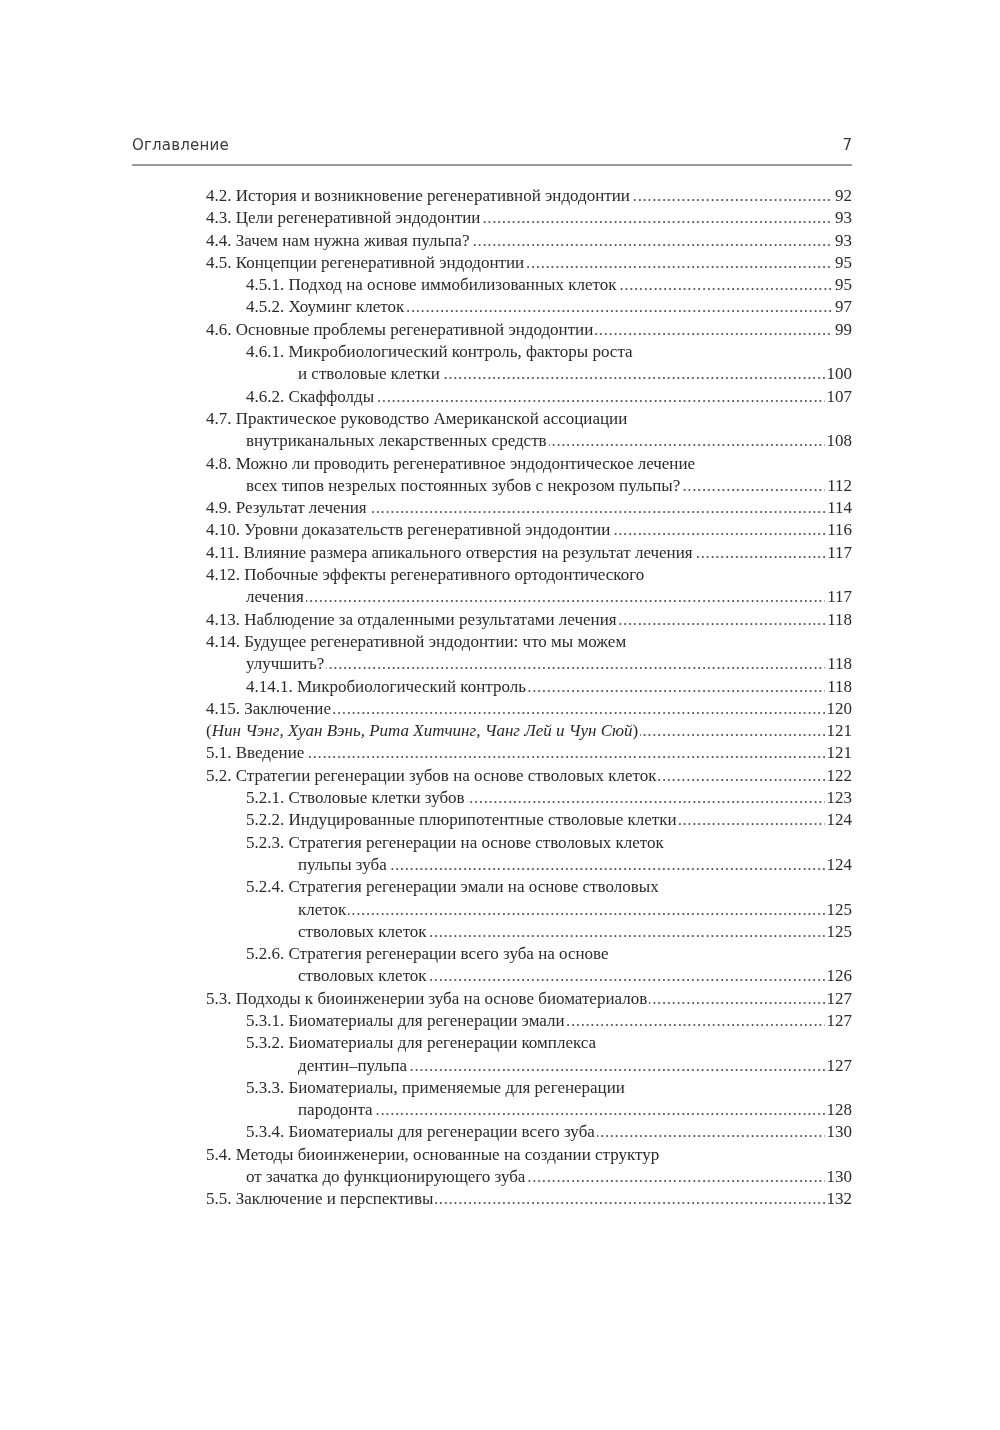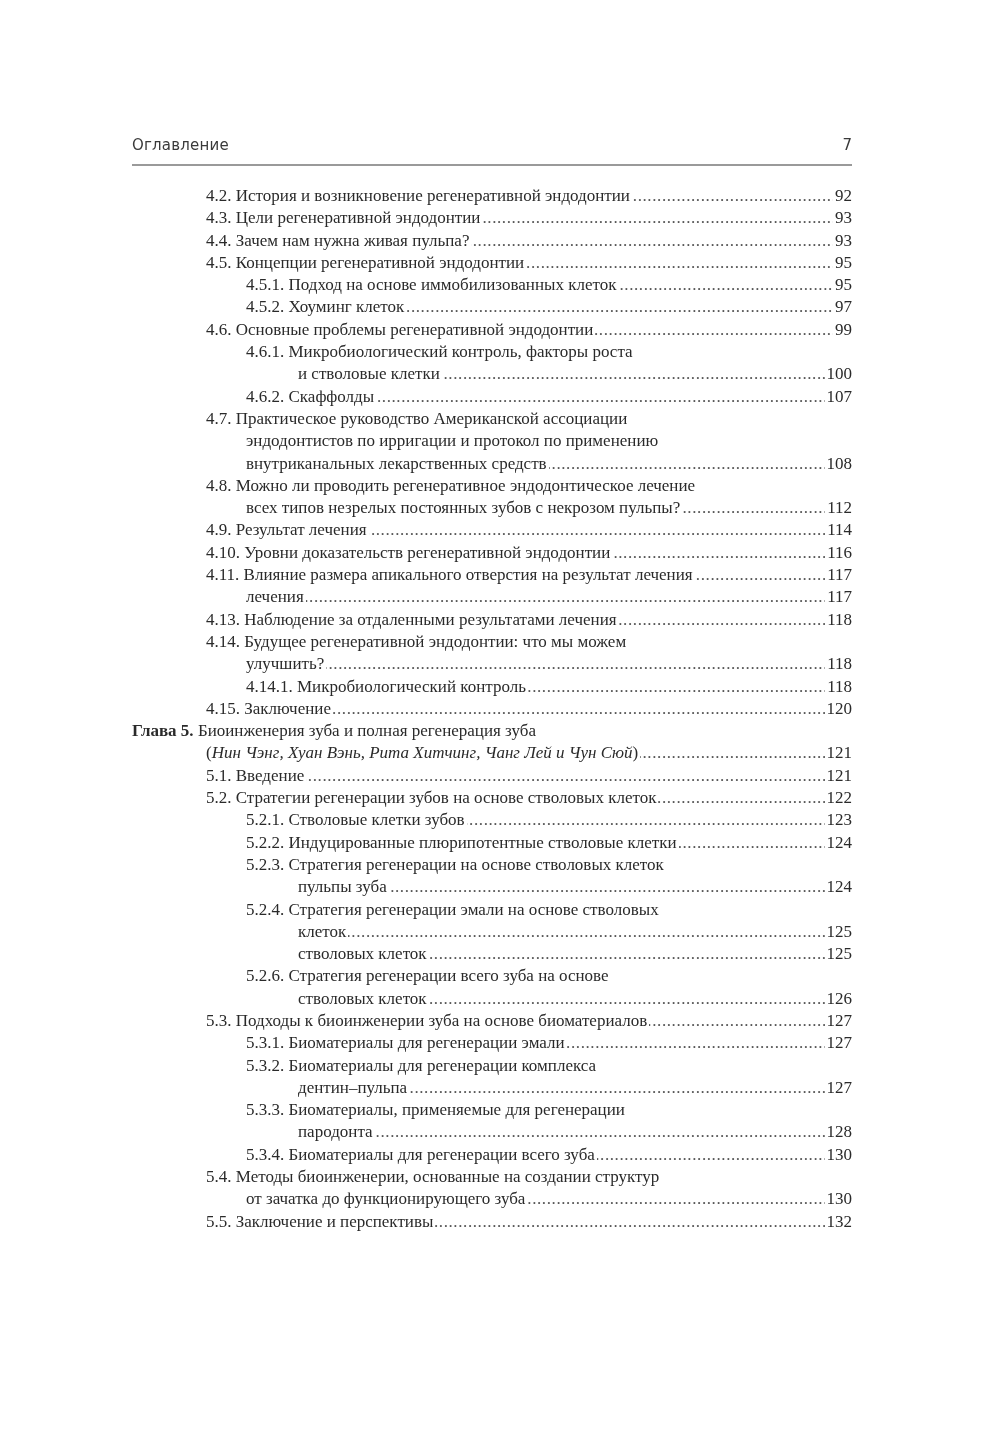--- a/index.html
+++ b/index.html
@@ -85,23 +85,20 @@
         </div>
         <div class="line">
           <span class="txt" style="left: 246px;">4.6.2. Скаффолды</span>
           <span class="dots" style="left: 246px;"></span>
           <span class="pg">107</span>
         </div>
         <div class="line">
           <span class="txt" style="left: 206px;">4.7. Практическое руководство Американской ассоциации</span>
         </div>
         <div class="line">
-          <span class="txt" style="left: 246px;">эндодонтистов по ирригации и протокол по применению</span>
-        </div>
-        <div class="line">
           <span class="txt" style="left: 246px;">внутриканальных лекарственных средств</span>
           <span class="dots" style="left: 246px;"></span>
           <span class="pg">108</span>
         </div>
         <div class="line">
           <span class="txt" style="left: 206px;">4.8. Можно ли проводить регенеративное эндодонтическое лечение</span>
         </div>
         <div class="line">
           <span class="txt" style="left: 246px;">всех типов незрелых постоянных зубов с некрозом пульпы?</span>
           <span class="dots" style="left: 246px;"></span>
@@ -116,20 +113,23 @@
           <span class="txt" style="left: 206px;">4.10. Уровни доказательств регенеративной эндодонтии</span>
           <span class="dots" style="left: 206px;"></span>
           <span class="pg">116</span>
         </div>
         <div class="line">
           <span class="txt" style="left: 206px;">4.11. Влияние размера апикального отверстия на результат лечения</span>
           <span class="dots" style="left: 206px;"></span>
           <span class="pg">117</span>
         </div>
         <div class="line">
+          <span class="txt" style="left: 206px;">4.12. Побочные эффекты регенеративного ортодонтического</span>
+        </div>
+        <div class="line">
           <span class="txt" style="left: 246px;">лечения</span>
           <span class="dots" style="left: 246px;"></span>
           <span class="pg">117</span>
         </div>
         <div class="line">
           <span class="txt" style="left: 206px;">4.13. Наблюдение за отдаленными результатами лечения</span>
           <span class="dots" style="left: 206px;"></span>
           <span class="pg">118</span>
         </div>
         <div class="line">
@@ -145,26 +145,20 @@
           <span class="dots" style="left: 246px;"></span>
           <span class="pg">118</span>
         </div>
         <div class="line">
           <span class="txt" style="left: 206px;">4.15. Заключение</span>
           <span class="dots" style="left: 206px;"></span>
           <span class="pg">120</span>
         </div>
       </div>
 
-    <div class="line">
-      <span class="txt" style="left:132px;">
-        <span class="chapter-label">Глава 5.</span>
-        <span>Биоинженерия зуба и полная регенерация зуба</span>
-      </span>
-    </div>
     <div class="line">
       <span class="txt" style="left:206px;"><span>(</span><span class="authors">Нин Чэнг, Хуан Вэнь, Рита Хитчинг, Чанг Лей и Чун Сюй</span><span>)</span></span>
       <span class="dots" style="left:206px;"></span>
       <span class="pg">121</span>
     </div>
 
     <div id="toc-part5">
         <div class="line">
           <span class="txt" style="left: 206px;">5.1. Введение</span>
           <span class="dots" style="left: 206px;"></span>

